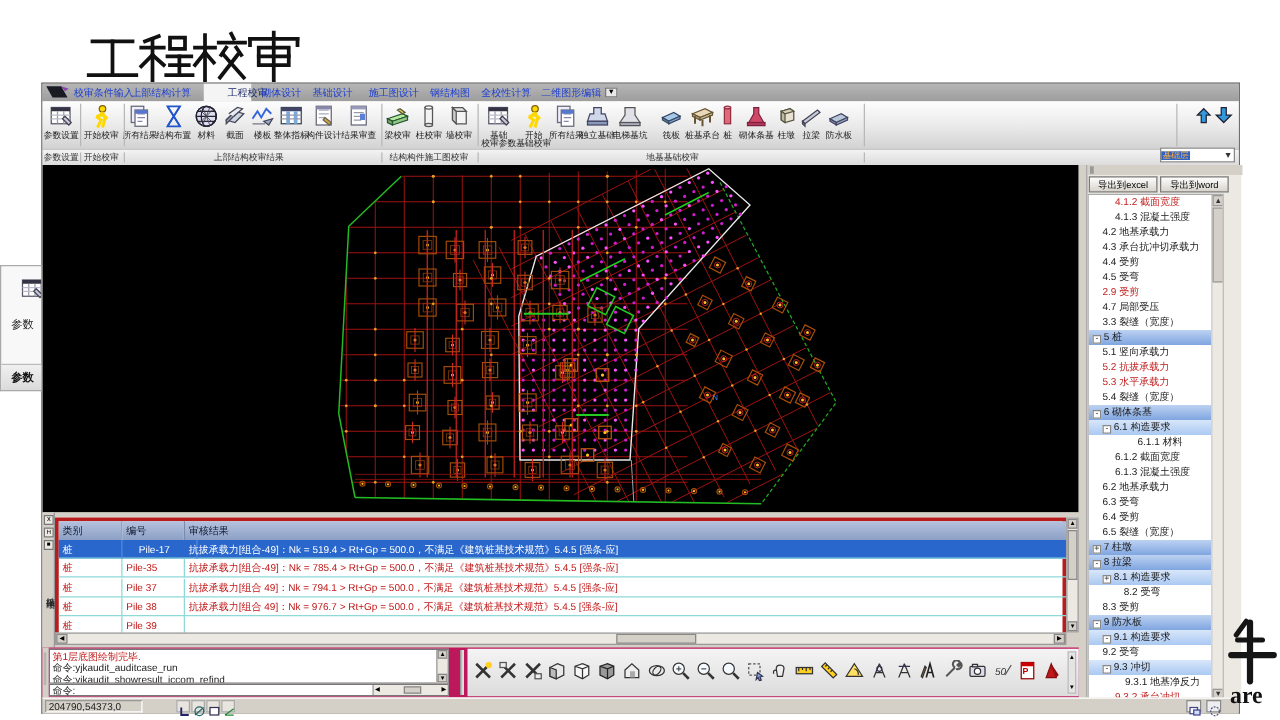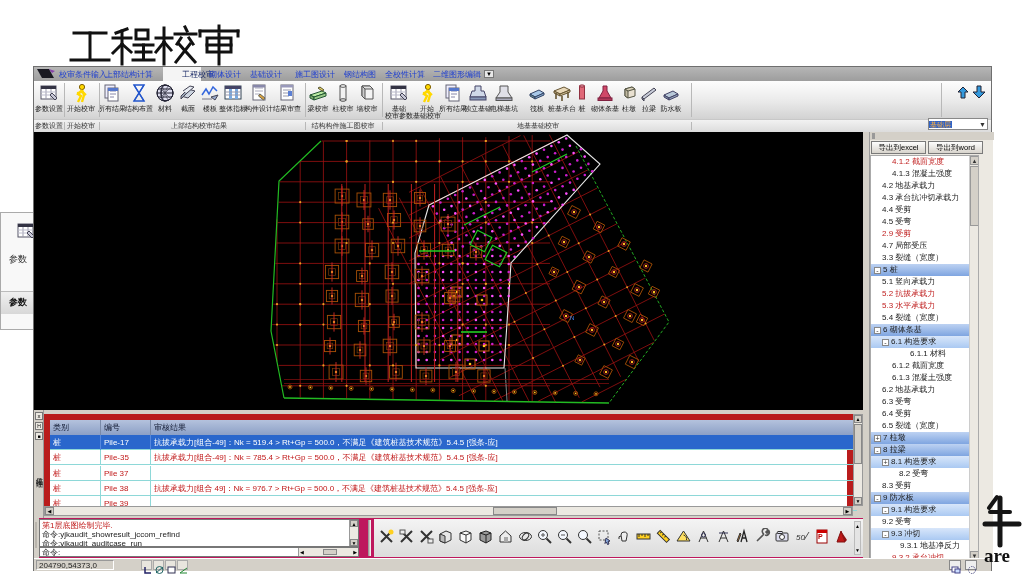--- a/index.html
+++ b/index.html
@@ -1105,37 +1105,38 @@
         </div>
       </div>
     </div>
     <div class="ab" style="left:0;top:343px;width:829px;height:108px;background:#d4d0c8">
       <div class="ab" style="left:0;top:0;width:10px;height:108px;background:#d4d0c8;border-right:1px solid #999">
         <div class="ab" style="left:1px;top:2px;width:8px;height:8px;background:#ece9e2;border:1px solid #777;font-size:6px;line-height:7px;text-align:center">x</div>
         <div class="ab" style="left:1px;top:12px;width:8px;height:8px;background:#ece9e2;border:1px solid #777;font-size:5px;line-height:7px;text-align:center">H</div>
         <div class="ab" style="left:1px;top:22px;width:8px;height:8px;background:#ece9e2;border:1px solid #777;font-size:5px;line-height:7px;text-align:center">■</div>
         <div class="ab" style="left:0px;top:62px;width:10px;font-size:7px;color:#222;writing-mode:vertical-rl;letter-spacing:1px">结果详细</div>
       </div>
-      <div class="ab" style="left:10px;top:4px;width:809px;height:102px;background:#fff;border:6px solid #b91c1c">
+      <div class="ab" style="left:10px;top:4px;width:809px;height:102px;background:#fff;border:3px solid #b91c1c">
         <div class="cell" style="left:0;top:0;width:51px;height:15px;background:linear-gradient(#b4c2dd,#8CA0C6);border-right:1px solid #7a8aa8;color:#101830;padding-left:3px">类别</div>
         <div class="cell" style="left:51px;top:0;width:50px;height:15px;background:linear-gradient(#b4c2dd,#8CA0C6);border-right:1px solid #7a8aa8;color:#101830;padding-left:3px">编号</div>
         <div class="cell" style="left:101px;top:0;width:706px;height:15px;background:linear-gradient(#b4c2dd,#8CA0C6);border-right:1px solid #7a8aa8;color:#101830;padding-left:3px">审核结果</div>
         <div class="ab" style="left:0;top:15px;width:807px;height:15px;background:#2a67cc;color:#fff;border-bottom:1px solid #8ed8d8">
           <div class="cell" style="left:0;top:0;width:51px;border-right:1px solid #5588dd;padding-left:3px">桩</div>
-          <div class="cell" style="left:51px;top:0;width:50px;border-right:1px solid #5588dd;padding-left:3px">Pile-17</div>
+          <div class="cell" style="left:61px;top:0;width:50px;border-right:1px solid #5588dd;padding-left:3px">Pile-17</div>
           <div class="cell" style="left:101px;top:0;width:700px;padding-left:3px">抗拔承载力[组合-49]：Nk = 519.4 &gt; Rt+Gp = 500.0，不满足《建筑桩基技术规范》5.4.5 [强条-应]</div>
         </div>
         <div class="ab" style="left:0;top:30.3px;width:807px;height:15px;color:#c01818;border-bottom:1px solid #8ed8d8">
           <div class="cell" style="left:0;top:0;width:51px;border-right:1px solid #8ed8d8;padding-left:3px">桩</div>
           <div class="cell" style="left:51px;top:0;width:50px;border-right:1px solid #8ed8d8;padding-left:3px">Pile-35</div>
           <div class="cell" style="left:101px;top:0;width:700px;padding-left:3px">抗拔承载力[组合-49]：Nk = 785.4 &gt; Rt+Gp = 500.0，不满足《建筑桩基技术规范》5.4.5 [强条-应]</div>
         </div>
         <div class="ab" style="left:0;top:45.6px;width:807px;height:15px;color:#c01818;border-bottom:1px solid #8ed8d8">
           <div class="cell" style="left:0;top:0;width:51px;border-right:1px solid #8ed8d8;padding-left:3px">桩</div>
           <div class="cell" style="left:51px;top:0;width:50px;border-right:1px solid #8ed8d8;padding-left:3px">Pile 37</div>
+          <div class="cell" style="left:101px;top:0;width:700px;padding-left:3px">抗拔承载力[组合 49]：Nk = 794.1 &gt; Rt+Gp = 500.0，不满足《建筑桩基技术规范》5.4.5 [强条-应]</div>
         </div>
         <div class="ab" style="left:0;top:60.900000000000006px;width:807px;height:15px;color:#c01818;border-bottom:1px solid #8ed8d8">
           <div class="cell" style="left:0;top:0;width:51px;border-right:1px solid #8ed8d8;padding-left:3px">桩</div>
           <div class="cell" style="left:51px;top:0;width:50px;border-right:1px solid #8ed8d8;padding-left:3px">Pile 38</div>
           <div class="cell" style="left:101px;top:0;width:700px;padding-left:3px">抗拔承载力[组合 49]：Nk = 976.7 &gt; Rt+Gp = 500.0，不满足《建筑桩基技术规范》5.4.5 [强条-应]</div>
         </div>
         <div class="ab" style="left:0;top:76.2px;width:807px;height:15px;color:#c01818;border-bottom:1px solid #8ed8d8">
           <div class="cell" style="left:0;top:0;width:51px;border-right:1px solid #8ed8d8;padding-left:3px">桩</div>
           <div class="cell" style="left:51px;top:0;width:50px;border-right:1px solid #8ed8d8;padding-left:3px">Pile 39</div>
         </div>
@@ -1150,22 +1151,22 @@
         <div class="ab" style="right:0;top:0;width:9px;height:8px;background:#d4d0c8;border:1px solid #888;font-size:5px;line-height:7px;text-align:center">▶</div>
         <div class="ab" style="left:448px;top:0;width:64px;height:8px;background:#d4d0c8;border:1px solid #888"></div>
       </div>
     </div>
     <div class="ab" style="left:0;top:451px;width:829px;height:40px;background:#be185d">
       <div class="ab" style="left:0;top:0;width:5px;height:40px;background:#d4d0c8">
         <div class="ab" style="left:1px;top:4px;width:2px;height:26px;background:#b8b4ac"></div>
       </div>
       <div class="ab" style="left:5px;top:1px;width:320px;height:28px;background:#fff;border:1px solid #777;font-size:8px;line-height:9px;overflow:hidden">
         <div style="color:#c01818;padding:1px 0 0 2px">第1层底图绘制完毕.</div>
+        <div style="color:#222;padding-left:2px">命令:yjkaudit_auditcase_run</div>
         <div style="color:#222;padding-left:2px">命令:yjkaudit_showresult_jccom_refind</div>
-        <div style="color:#222;padding-left:2px">命令:yjkaudit_auditcase_run</div>
         <div class="ab" style="right:0;top:0;width:9px;height:26px;background:#ece9e2;border-left:1px solid #999">
           <div style="font-size:5px;line-height:7px;text-align:center;background:#d4d0c8;border:1px solid #888;height:7px">▲</div>
           <div class="ab" style="bottom:0;width:8px;font-size:5px;line-height:7px;text-align:center;background:#d4d0c8;border:1px solid #888;height:7px">▼</div>
         </div>
       </div>
       <div class="ab" style="left:5px;top:29px;width:320px;height:10px;background:#fff;border:1px solid #777;font-size:8px;line-height:9px"><span style="padding-left:2px;color:#222">命令:</span><div class="ab" style="right:0;top:0;width:60px;height:8px;background:#ece9e2;border-left:1px solid #999">
           <span style="position:absolute;left:1px;font-size:5px">◀</span>
           <span style="position:absolute;left:24px;top:1px;width:14px;height:6px;background:#d4d0c8;border:1px solid #888"></span>
           <span style="position:absolute;right:1px;font-size:5px">▶</span>
         </div></div>
@@ -1292,21 +1293,21 @@
         </svg></div>
       <div class="ab" style="right:30px;top:1px;width:12px;height:10px;border:1px solid #888;background:#eee"><svg width="12" height="10">
           <rect x="2" y="2" width="6" height="5" fill="#fff" stroke="#448"></rect>
           <rect x="5" y="4" width="5" height="4" fill="#cdf" stroke="#448"></rect>
         </svg></div>
       <div class="ab" style="right:14px;top:1px;width:12px;height:10px;border:1px solid #888;background:#eee"><svg width="12" height="10">
           <circle cx="6" cy="5" r="3.5" fill="none" stroke="#558" stroke-dasharray="1.5,1"></circle>
         </svg></div>
     </div>
   </div>
-<div class="ab" style="left:0;top:212px;width:33px;height:118px;background:#f8f8f8;border:1px solid #aaa;border-right:0;overflow:hidden">
+<div class="ab" style="left:0;top:212px;width:33px;height:101px;background:#f8f8f8;border:1px solid #aaa;border-right:0;overflow:hidden">
     <div class="ab" style="left:15px;top:8px"><svg width="20" height="20">
         <rect x="2" y="3" width="15" height="13" fill="#fff" stroke="#556"></rect>
         <rect x="2" y="3" width="15" height="3" fill="#334"></rect>
         <line x1="7" y1="6" x2="7" y2="16" stroke="#99a"></line>
         <line x1="12" y1="6" x2="12" y2="16" stroke="#99a"></line>
         <line x1="2" y1="9" x2="17" y2="9" stroke="#bbc"></line>
         <line x1="2" y1="12" x2="17" y2="12" stroke="#bbc"></line>
         <path d="M13 10 l5 5 -2 2 -5-5 z" fill="#c8c8d8" stroke="#445"></path>
       </svg></div>
     <div class="ab" style="left:8px;top:40px;font-size:9px;color:#222">参数</div>

